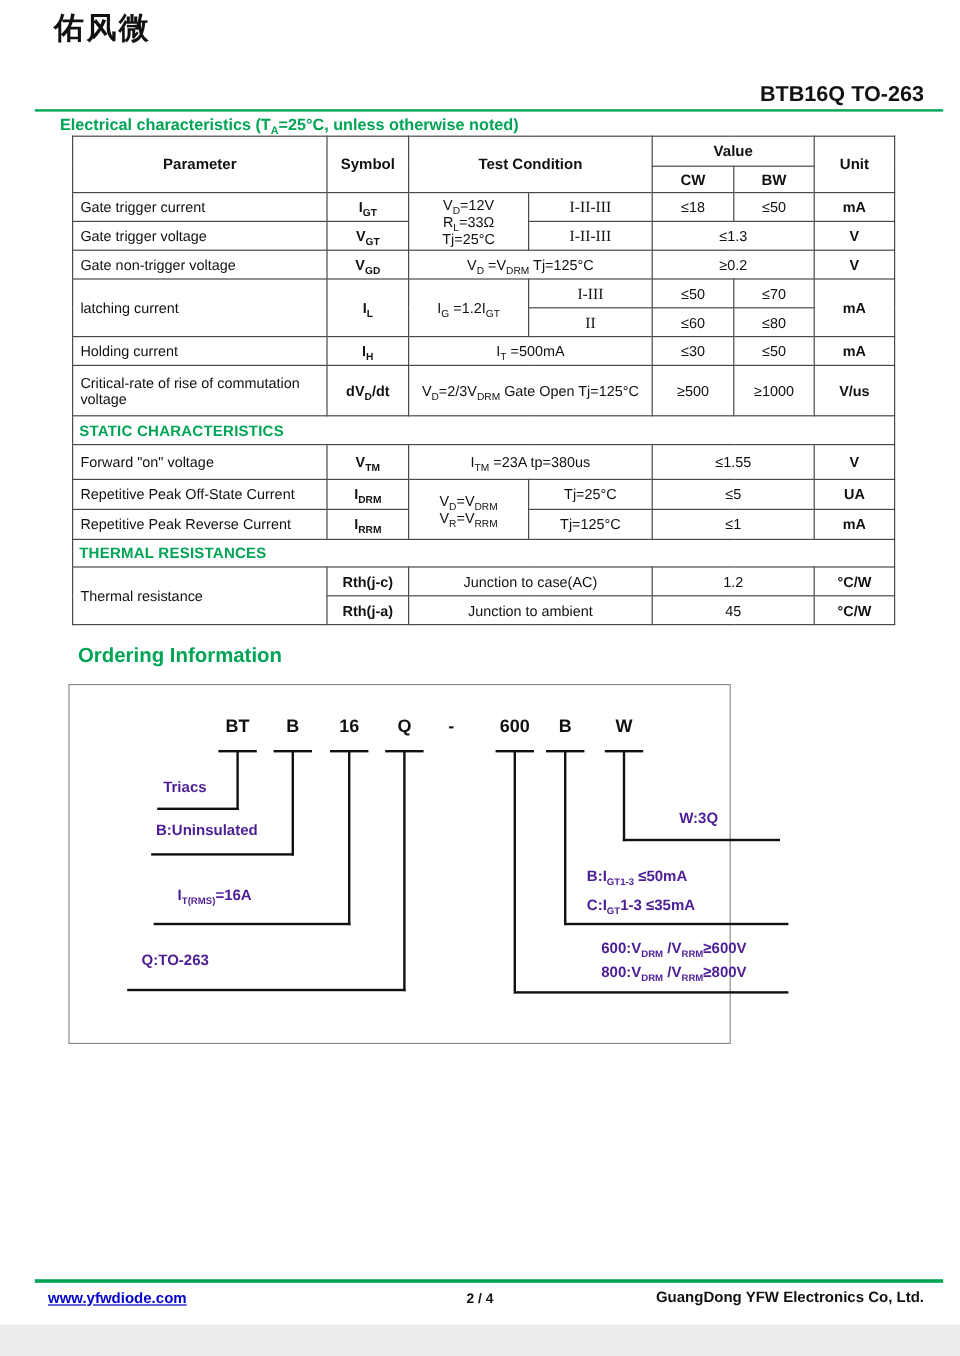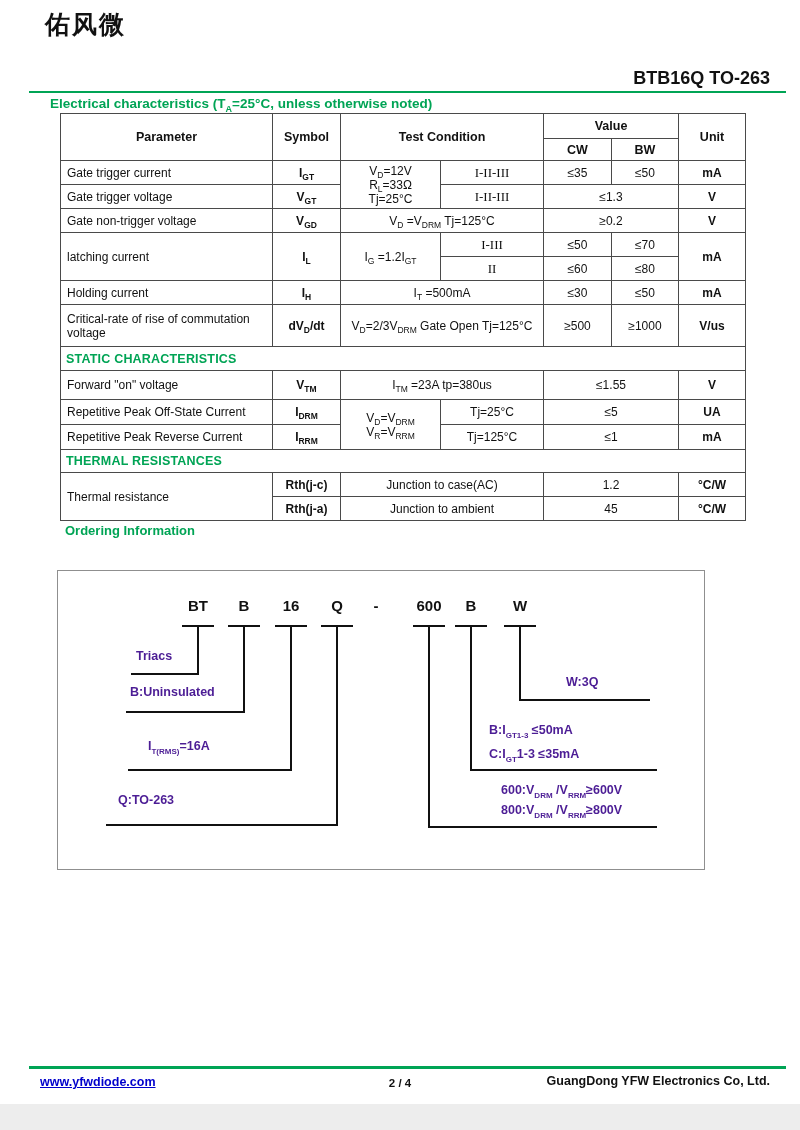--- a/index.html
+++ b/index.html
@@ -31,22 +31,22 @@
   td.param { text-align:left; padding-left:6px; }
   td.sym { font-weight:700; }
   td.unit { font-weight:700; }
   td.quad { font-family:Liberation Serif, serif; font-size:13px; }
   td.section { text-align:left; padding-left:5px; color:var(--green); font-weight:700; font-size:12.5px; letter-spacing:.2px; }
   sub { font-size:8.5px; line-height:0; }
   .h25 { height:25px; } .h22 { height:22px; } .h24 { height:24px; }
   .h42 { height:42px; } .h29 { height:29px; } .h23 { height:23px;padding-left:21px; } .h25b { height:25px; }
 
   
-  .ordering-title { position:absolute; left:65px; top:523px; font-size:13px; font-weight:700; color:var(--green); }
-  .order-box { position:absolute; left:57px; top:570px; width:648px; height:300px; border:1px solid #8f8f8f; }
+  .ordering-title { position:absolute; left:65px; top:537px; font-size:17px; font-weight:700; color:var(--green); }
+  .order-box { position:absolute; left:57px; top:570px; width:552px; height:300px; border:1px solid #8f8f8f; }
   .order-box .code { position:absolute; top:26px; transform:translateX(-50%); font-weight:700; font-size:15px; color:#111; }
   .order-box .bar { position:absolute; top:54px; width:32px; height:2px; background:#111; }
   .order-box .vline { position:absolute; width:2px; background:#111; top:54px; }
   .order-box .hline { position:absolute; height:2px; background:#111; }
   .order-box .legend { position:absolute; font-weight:700; font-size:12.5px; color:#4c1d95; white-space:nowrap; }
   .order-box .legend sub { font-size:8px; }
 
   
   .footer-link { position:absolute; left:40px; top:1075px; font-size:12.5px; font-weight:700; color:var(--link); text-decoration:underline; cursor:pointer; }
   .footer-page { position:absolute; left:0; top:1077px; width:800px; text-align:center; font-size:11.5px; font-weight:700; color:#111; }
@@ -85,21 +85,21 @@
       <th>CW</th>
       <th>BW</th>
     </tr>
   </thead>
   <tbody>
     <tr class="h24">
       <td class="param">Gate trigger current</td>
       <td class="sym">I<sub>GT</sub></td>
       <td rowspan="2">V<sub>D</sub>=12V<br>R<sub>L</sub>=33Ω<br>Tj=25°C</td>
       <td class="quad">I-II-III</td>
-      <td>≤35</td>
+      <td>≤18</td>
       <td>≤50</td>
       <td class="unit">mA</td>
     </tr>
     <tr class="h24">
       <td class="param">Gate trigger voltage</td>
       <td class="sym">V<sub>GT</sub></td>
       <td class="quad">I-II-III</td>
       <td colspan="2">≤1.3</td>
       <td class="unit">V</td>
     </tr>

